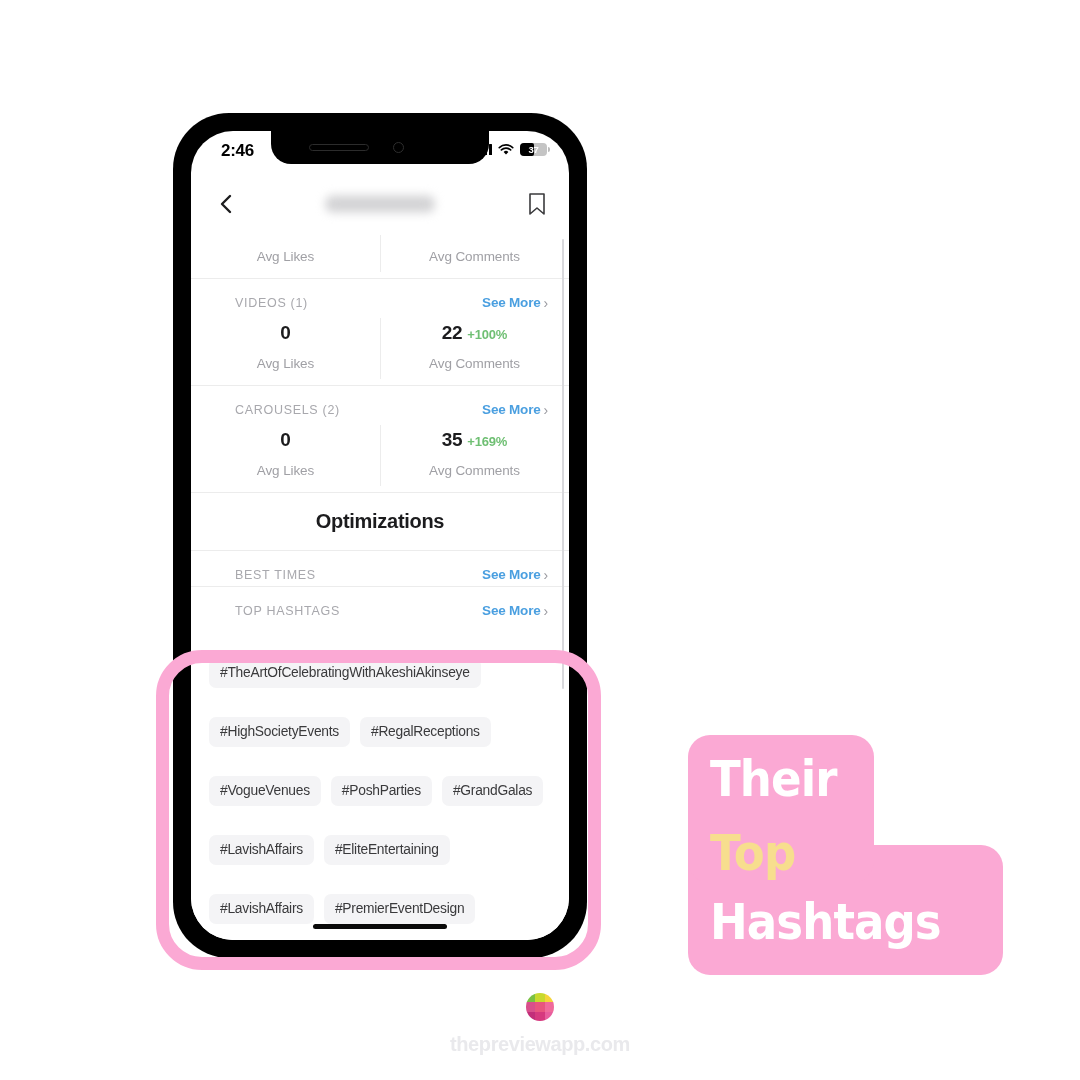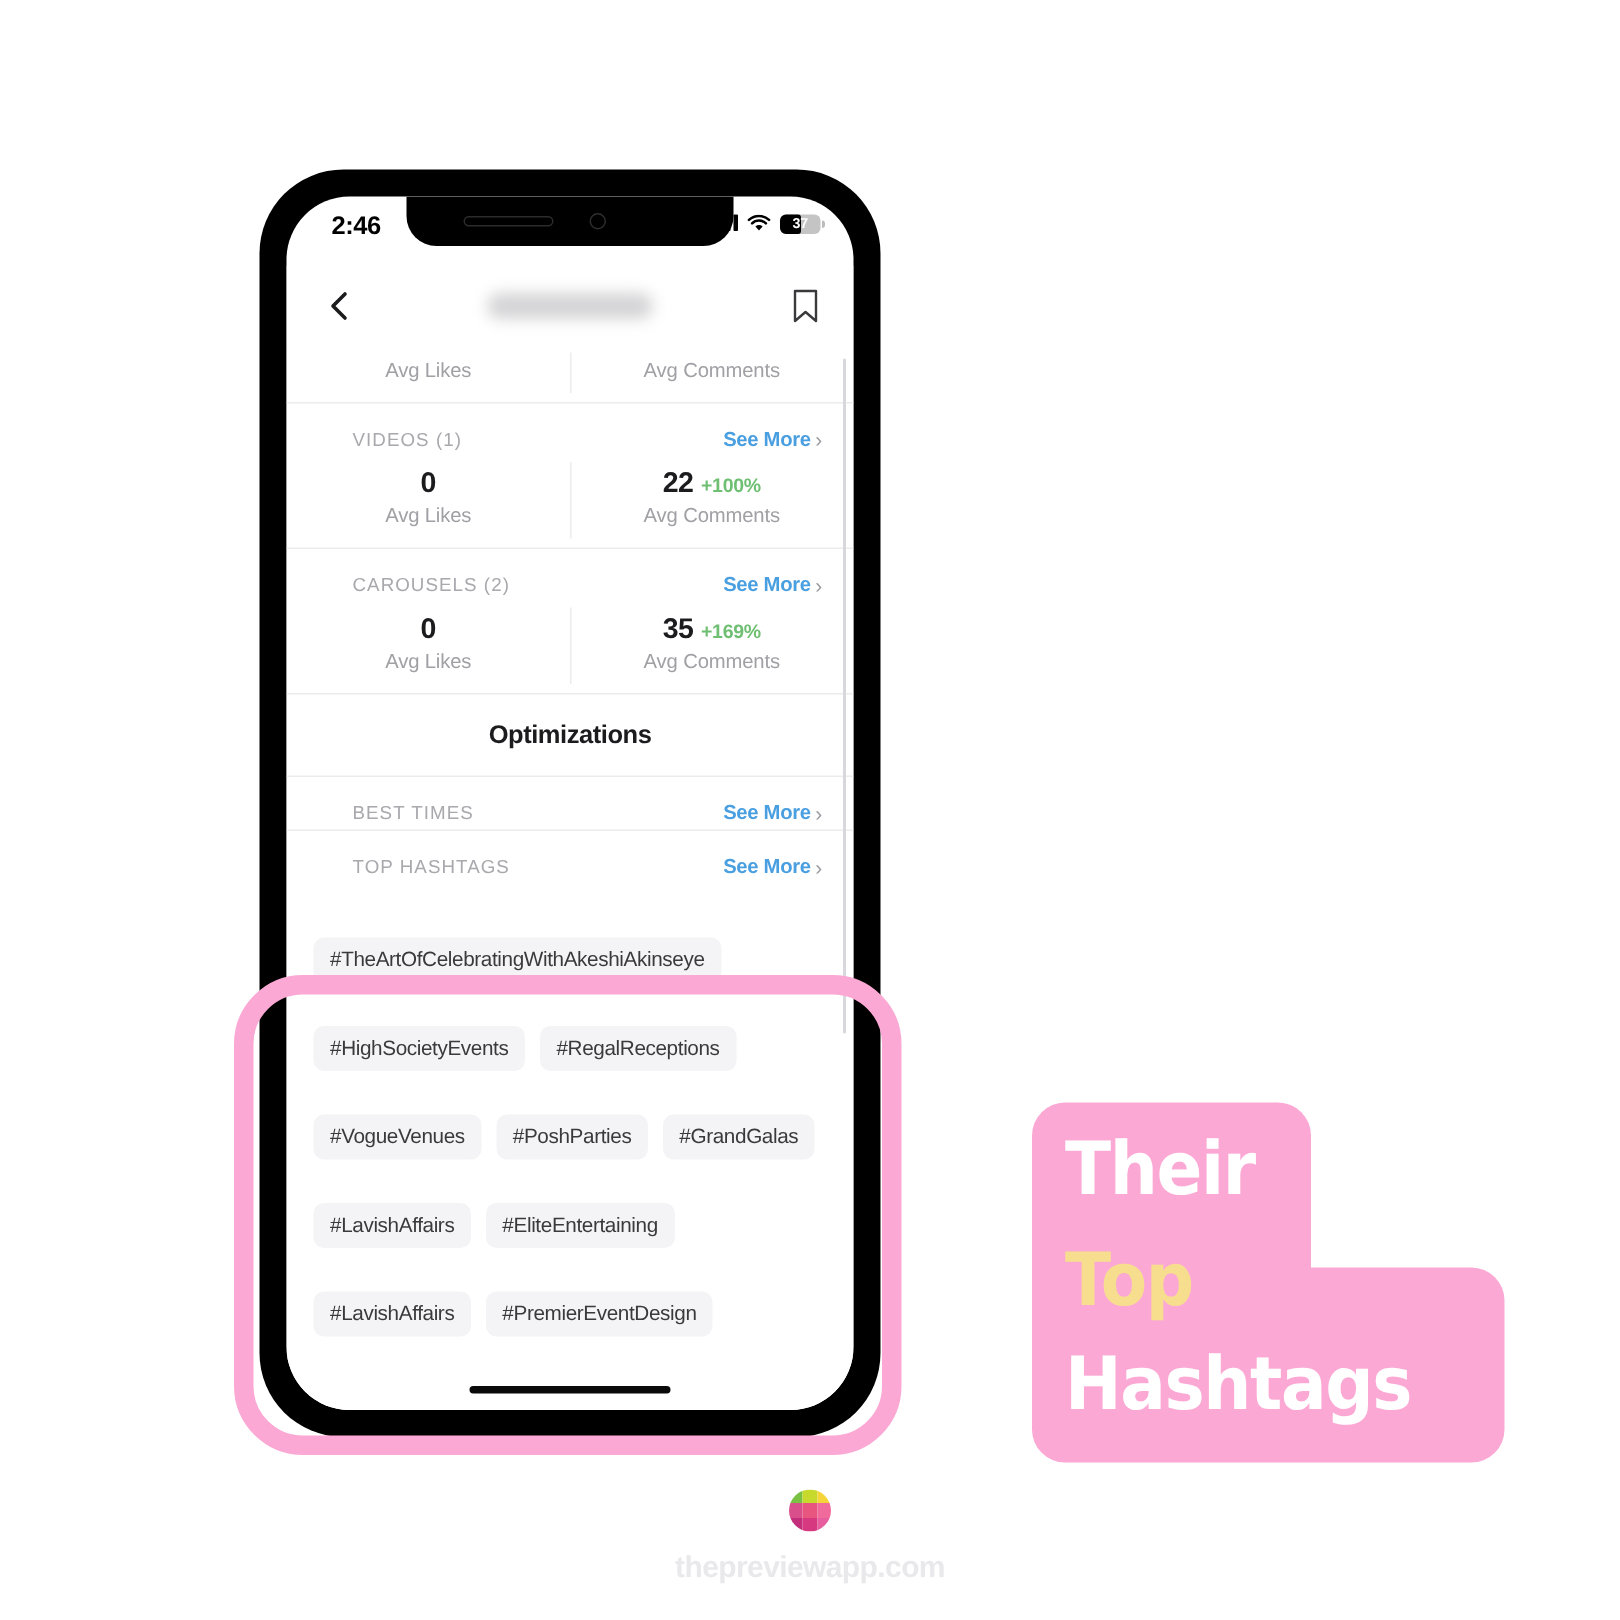--- a/index.html
+++ b/index.html
@@ -50,21 +50,21 @@
     position:absolute; left:0; top:0; width:100%; height:46px;
     z-index:20;
   }
   #status-time {
     position:absolute; left:30px; top:10px;
     font-size:17px; font-weight:bold; color:#000;
     letter-spacing:-0.3px;
   }
   #status-right {
     position:absolute; right:22px; top:12px;
-    display:flex; gap:6px;
+    display:flex; align-items:center; gap:6px;
   }
   .cell-bars { display:flex; align-items:flex-end; gap:1.6px; height:11px; }
   .cell-bars i { display:block; width:3px; background:#000; border-radius:0.6px; }
   .cell-bars i:nth-child(1){height:4px}
   .cell-bars i:nth-child(2){height:6px}
   .cell-bars i:nth-child(3){height:8.5px}
   .cell-bars i:nth-child(4){height:11px}
   .batt {
     position:relative; width:27px; height:13px;
     border-radius:4px; background:#c4c4c4;
@@ -119,39 +119,39 @@
   .stat-cell + .stat-cell:before {
     content:""; position:absolute; left:0; top:4px; bottom:6px;
     width:1px; background:#ececec;
   }
   .stat-value-line {
     display:flex; align-items:baseline; justify-content:center; gap:5px;
     height:24px;
   }
   .stat-value { font-size:19px; font-weight:bold; color:#1c1c1e; letter-spacing:-0.3px; }
   .stat-delta { font-size:13px; font-weight:600; color:#6fbf73; letter-spacing:-0.2px;text-align:center; }
-  .stat-label { font-size:13.5px; color:#a0a0a5; margin-top:0; letter-spacing:-0.1px; }
+  .stat-label { font-size:13.5px; color:#a0a0a5; margin-top:10px; letter-spacing:-0.1px; }
 
   .section-head {
     display:flex; align-items:center; justify-content:space-between;
     padding:16px 21px 4px 21px;
     margin-left:23px;
   }
   .section-title {
     font-size:12.5px; color:#a8a8ad; letter-spacing:0.7px; font-weight:500;
   }
   .see-more {
     display:flex; align-items:center; gap:3px;
     font-size:13.5px; font-weight:bold; color:#4a9fe0; letter-spacing:-0.2px;
   }
   .see-more .chev { font-size:14px; color:#9a9aa0; font-weight:400; line-height:1; }
 
   .opt-banner {
     text-align:center; padding:17px 12px 17px;
-    font-size:17px; font-weight:bold; color:#1c1c1e; letter-spacing:-0.3px;
+    font-size:20px; font-weight:bold; color:#1c1c1e; letter-spacing:-0.3px;
   }
 
   
   #hashtag-wrap {
     display:flex; flex-wrap:wrap; gap:9px 10px;
     padding:16px 18px 10px 18px;
   }
   .hashtag-pill {
     background:#f4f4f6; border-radius:7px;
     padding:7px 11px 8px;

